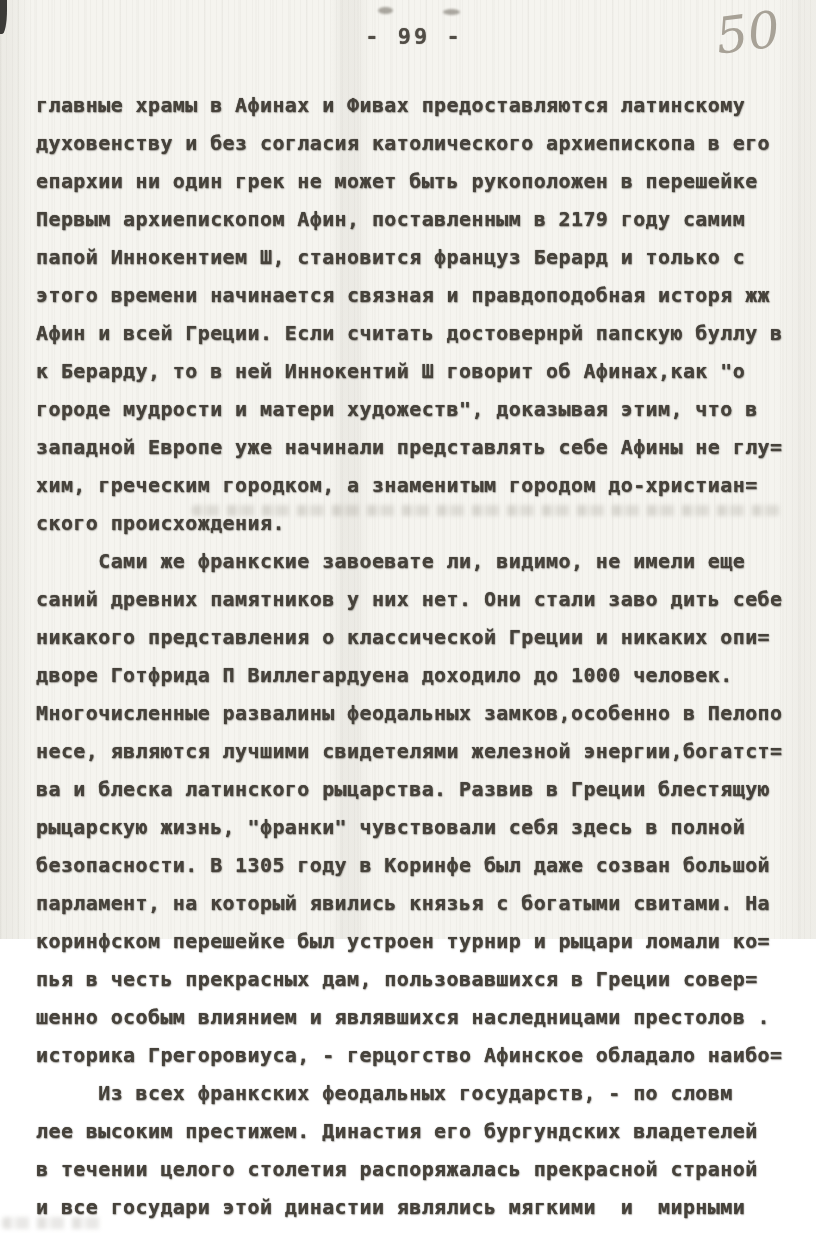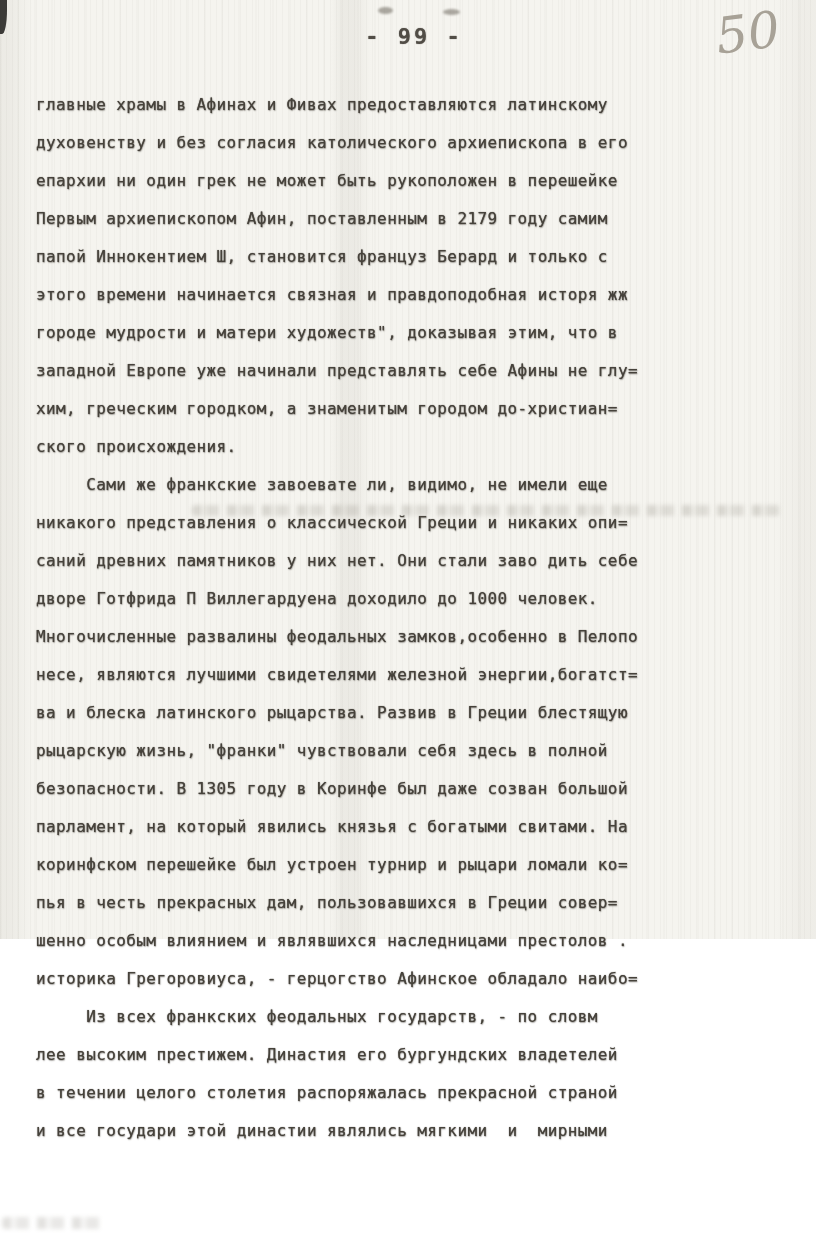--- a/index.html
+++ b/index.html
@@ -27,21 +27,21 @@
     font-family:"DejaVu Serif","Liberation Serif",serif;
     font-style:italic;font-weight:normal;
     font-size:50px;color:#958e82;opacity:.8;
     transform:rotate(-7deg);
   }
   .text-block{
     position:absolute;left:36px;top:86px;right:0;
   }
   .text-line{
     height:38px;line-height:38px;white-space:pre;
-    font-size:16px;letter-spacing:0.4px;font-weight:normal;
+    font-size:20px;letter-spacing:0.4px;font-weight:bold;
     color:#46423b;
     text-shadow:0 0 1px rgba(70,66,59,0.85), 0.5px 0.5px 1.3px rgba(70,66,59,0.45);
   }
   
   .corner-tl{
     position:absolute;left:0;top:0;width:7px;height:34px;
     background:#1d1c1a;border-radius:0 0 70% 0;opacity:.85;
   }
   .tick{
     position:absolute;background:rgba(95,90,80,0.5);
@@ -71,27 +71,29 @@
 
   <div class="handwritten">50</div>
 
   <div class="text-block">
       <div class="text-line">главные храмы в Афинах и Фивах предоставляются латинскому</div>
       <div class="text-line">духовенству и без согласия католического архиепископа в его</div>
       <div class="text-line">епархии ни один грек не может быть рукоположен в перешейке</div>
       <div class="text-line">Первым архиепископом Афин, поставленным в 2179 году самим</div>
       <div class="text-line">папой Иннокентием Ш, становится француз Берард и только с</div>
       <div class="text-line">этого времени начинается связная и правдоподобная исторя жж</div>
+      <div class="text-line">Афин и всей Греции. Если считать достовернрй папскую буллу в</div>
+      <div class="text-line">к Берарду, то в ней Иннокентий Ш говорит об Афинах,как "о</div>
       <div class="text-line">городе мудрости и матери художеств", доказывая этим, что в</div>
       <div class="text-line">западной Европе уже начинали представлять себе Афины не глу=</div>
       <div class="text-line">хим, греческим городком, а знаменитым городом до-христиан=</div>
       <div class="text-line">ского происхождения.</div>
       <div class="text-line">     Сами же франкские завоевате ли, видимо, не имели еще</div>
+      <div class="text-line">саний древних памятников у них нет. Они стали заво дить себе</div>
       <div class="text-line">никакого представления о классической Греции и никаких опи=</div>
-      <div class="text-line">саний древних памятников у них нет. Они стали заво дить себе</div>
       <div class="text-line">дворе Готфрида П Виллегардуена доходило до 1000 человек.</div>
       <div class="text-line">Многочисленные развалины феодальных замков,особенно в Пелопо</div>
       <div class="text-line">несе, являются лучшими свидетелями железной энергии,богатст=</div>
       <div class="text-line">ва и блеска латинского рыцарства. Развив в Греции блестящую</div>
       <div class="text-line">рыцарскую жизнь, "франки" чувствовали себя здесь в полной</div>
       <div class="text-line">безопасности. В 1305 году в Коринфе был даже созван большой</div>
       <div class="text-line">парламент, на который явились князья с богатыми свитами. На</div>
       <div class="text-line">коринфском перешейке был устроен турнир и рыцари ломали ко=</div>
       <div class="text-line">пья в честь прекрасных дам, пользовавшихся в Греции совер=</div>
       <div class="text-line">шенно особым влиянием и являвшихся наследницами престолов .</div>

